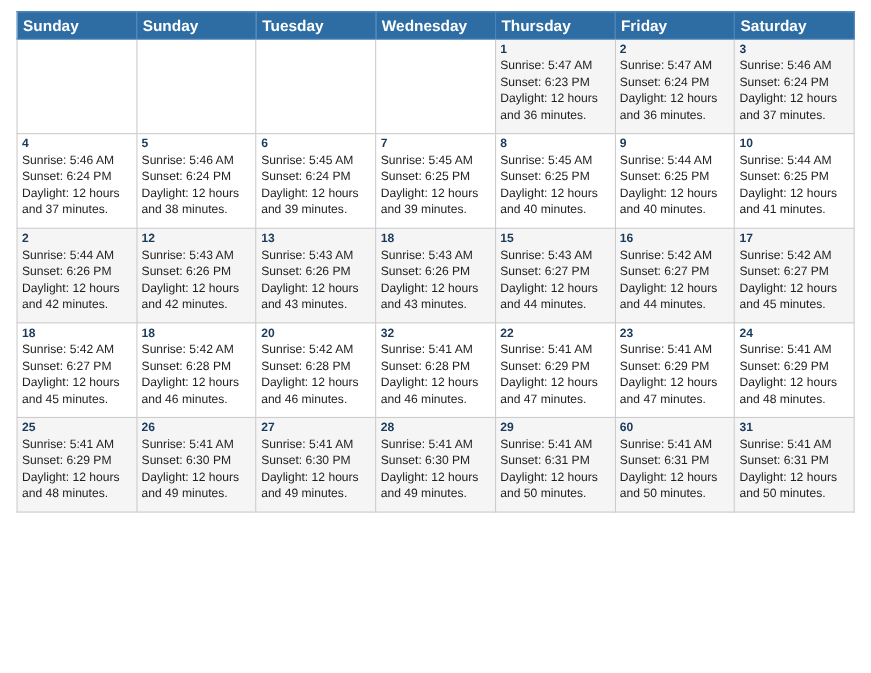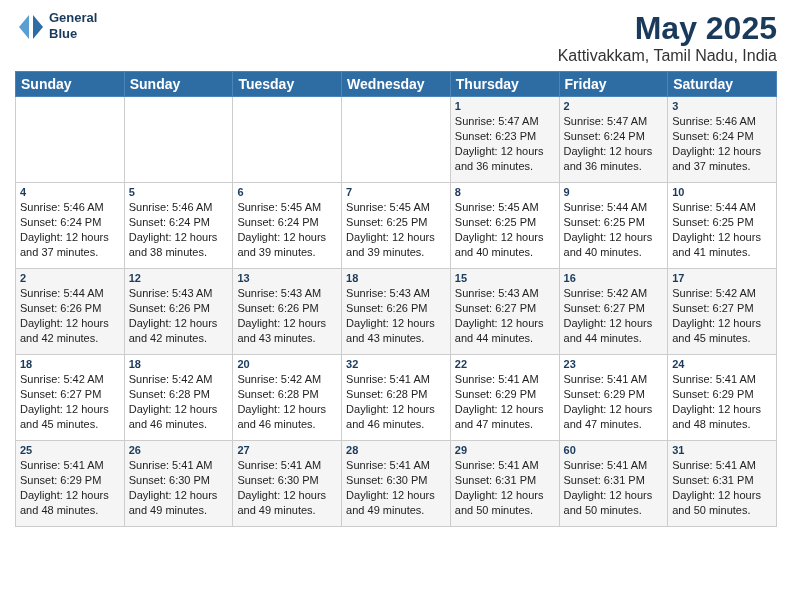--- a/index.html
+++ b/index.html
@@ -91,36 +91,20 @@
       color: #222;
     }
     .empty-cell {
       background: #fff !important;
     }
   </style>
 </head>
 <body>
 
 <div class="page">
-  <div class="header">
-    <div class="logo">
-      <svg class="logo-icon" viewBox="0 0 30 30">
-        <polygon points="18,4 28,16 18,28" fill="#2e6da4"></polygon>
-        <polygon points="14,4 4,16 14,28" fill="#5a9fd4"></polygon>
-      </svg>
-      <div class="logo-text">
-        <div>General</div>
-        <div>Blue</div>
-      </div>
-    </div>
-    <div class="title-section">
-      <div class="month-title">May 2025</div>
-      <div class="location-title">Kattivakkam, Tamil Nadu, India</div>
-    </div>
-  </div>
 
   <table class="calendar">
     <thead>
       <tr>
         <th><span>Sunday</span></th>
         <th><span>Sunday</span></th>
         <th><span>Tuesday</span></th>
         <th><span>Wednesday</span></th>
         <th><span>Thursday</span></th>
         <th><span>Friday</span></th>

